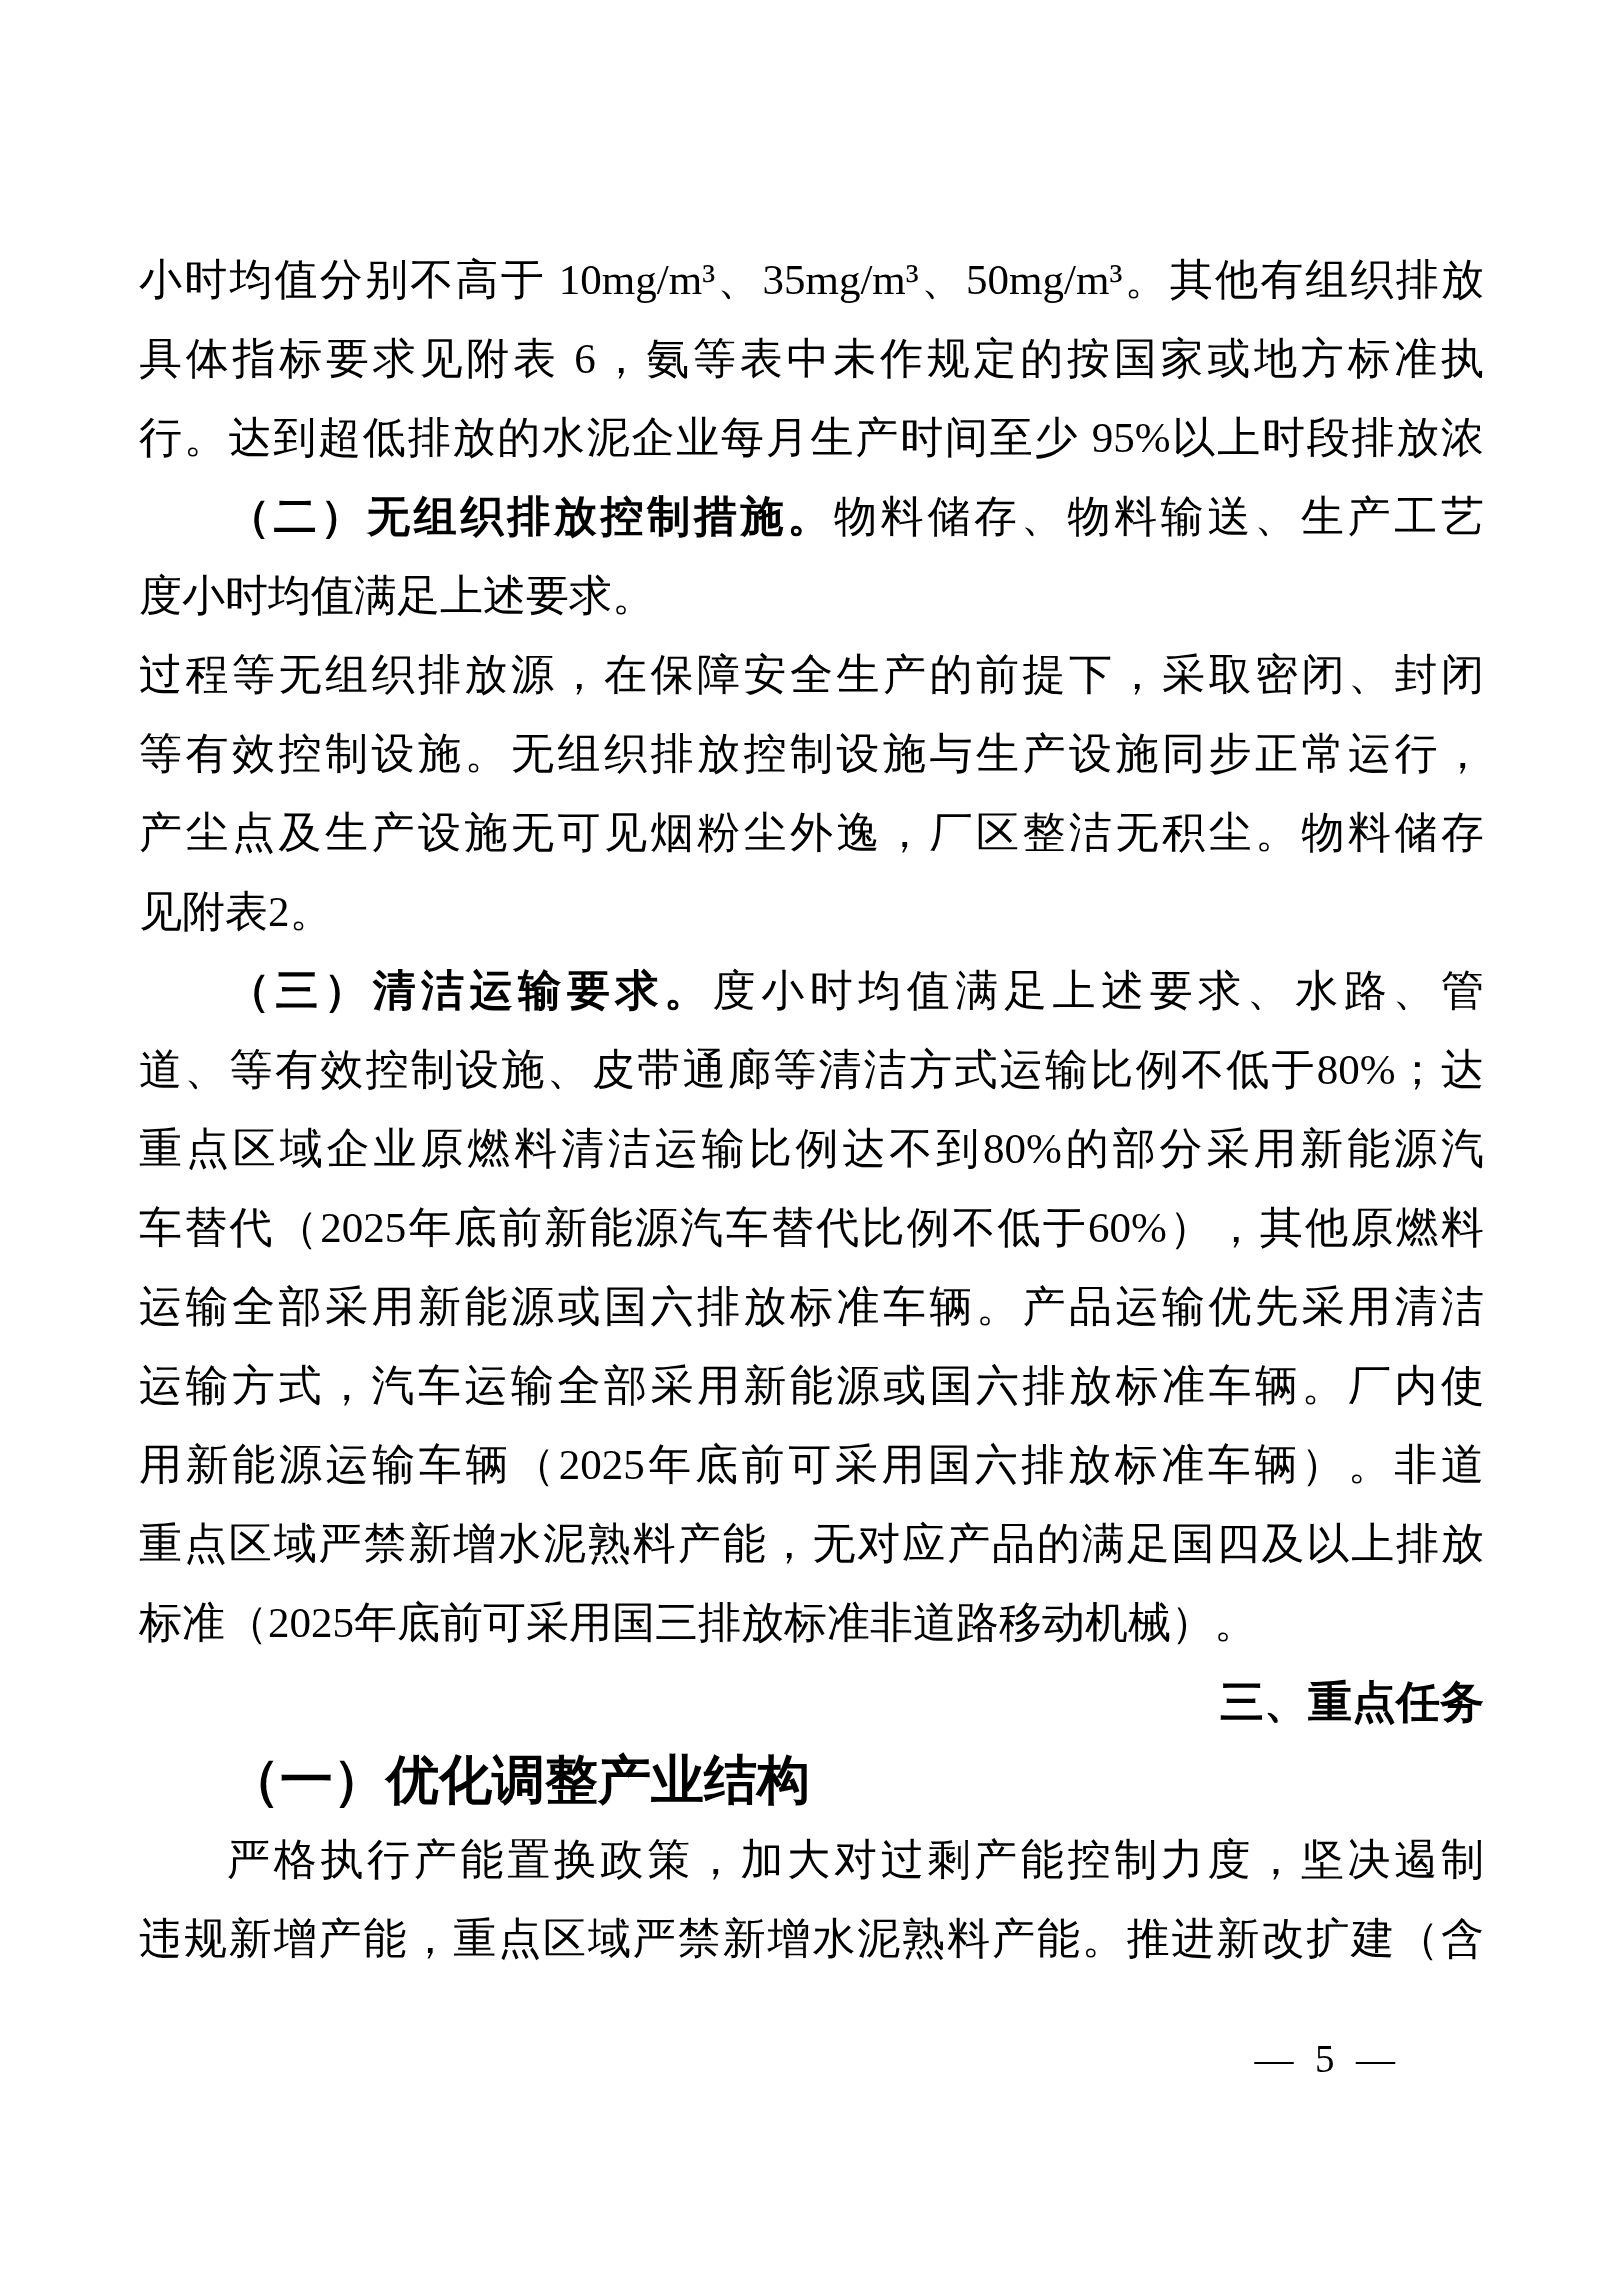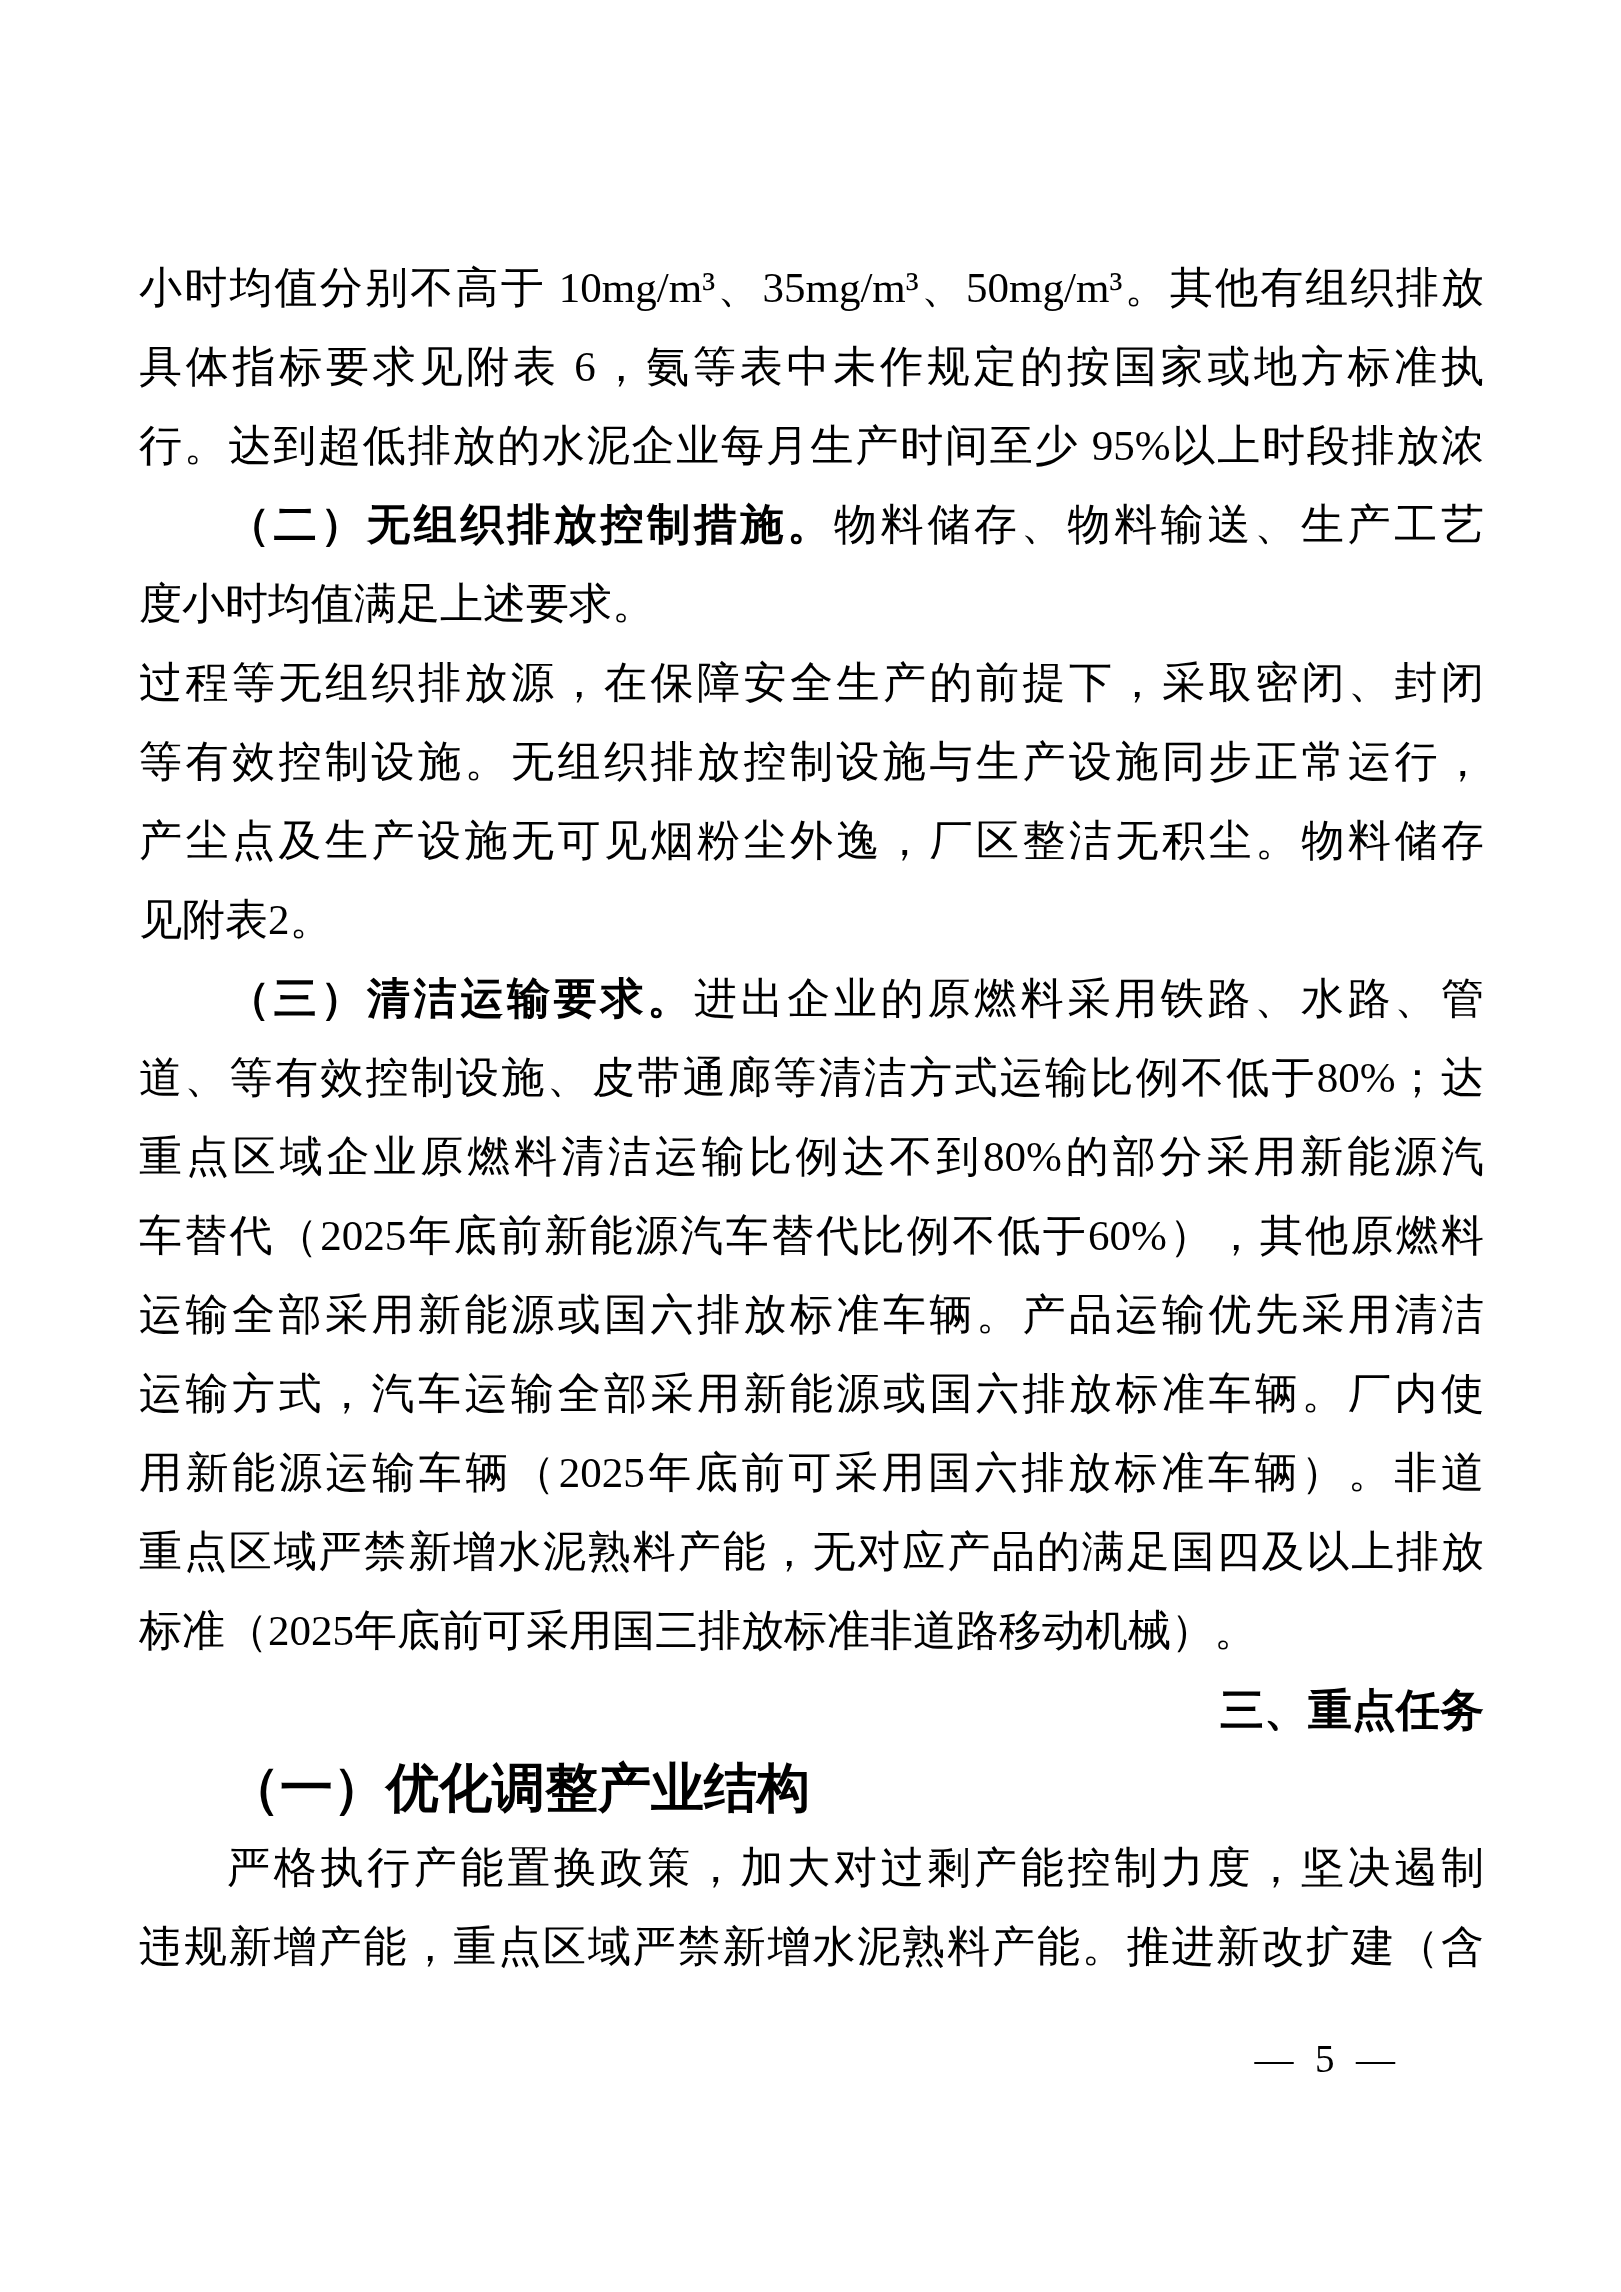--- a/index.html
+++ b/index.html
@@ -9,21 +9,21 @@
     height: 2293px;
     background: #ffffff;
     margin: 0 auto;
     color: #000000;
     font-family: "Liberation Serif", "DejaVu Serif", serif;
     overflow: hidden;
   }
   .doc-body {
     position: absolute;
     left: 139px;
-    top: 248px;
+    top: 240px;
     width: 1345px;
   }
   .line {
     font-size: 43px;
     line-height: 79px;
     height: 79px;
     overflow: hidden;
     text-align: left;
   }
   .just {
@@ -68,21 +68,21 @@
       <span class="lead">（二）无组织排放控制措施。</span><span>物料储存、物料输送、生产工艺</span>
     </div>
 
     <div class="line">度小时均值满足上述要求。</div>
     <div class="line just">过程等无组织排放源，在保障安全生产的前提下，采取密闭、封闭</div>
     <div class="line just">等有效控制设施。无组织排放控制设施与生产设施同步正常运行，</div>
     <div class="line just">产尘点及生产设施无可见烟粉尘外逸，厂区整洁无积尘。物料储存</div>
     <div class="line">见附表2。</div>
 
     <div class="line just indent">
-      <span class="lead">（三）清洁运输要求。</span><span>进出企业的原燃料采用铁路、水路、管</span>
+      <span class="lead">（三）清洁运输要求。</span><span>度小时均值满足上述要求、水路、管</span>
     </div>
     <div class="line just">道、等有效控制设施、皮带通廊等清洁方式运输比例不低于80%；达</div>
     <div class="line just">重点区域企业原燃料清洁运输比例达不到80%的部分采用新能源汽</div>
     <div class="line just">车替代（2025年底前新能源汽车替代比例不低于60%），其他原燃料</div>
     <div class="line just">运输全部采用新能源或国六排放标准车辆。产品运输优先采用清洁</div>
     <div class="line just">运输方式，汽车运输全部采用新能源或国六排放标准车辆。厂内使</div>
     <div class="line just">用新能源运输车辆（2025年底前可采用国六排放标准车辆）。非道</div>
     <div class="line just">重点区域严禁新增水泥熟料产能，无对应产品的满足国四及以上排放</div>
     <div class="line">标准（2025年底前可采用国三排放标准非道路移动机械）。</div>
 

